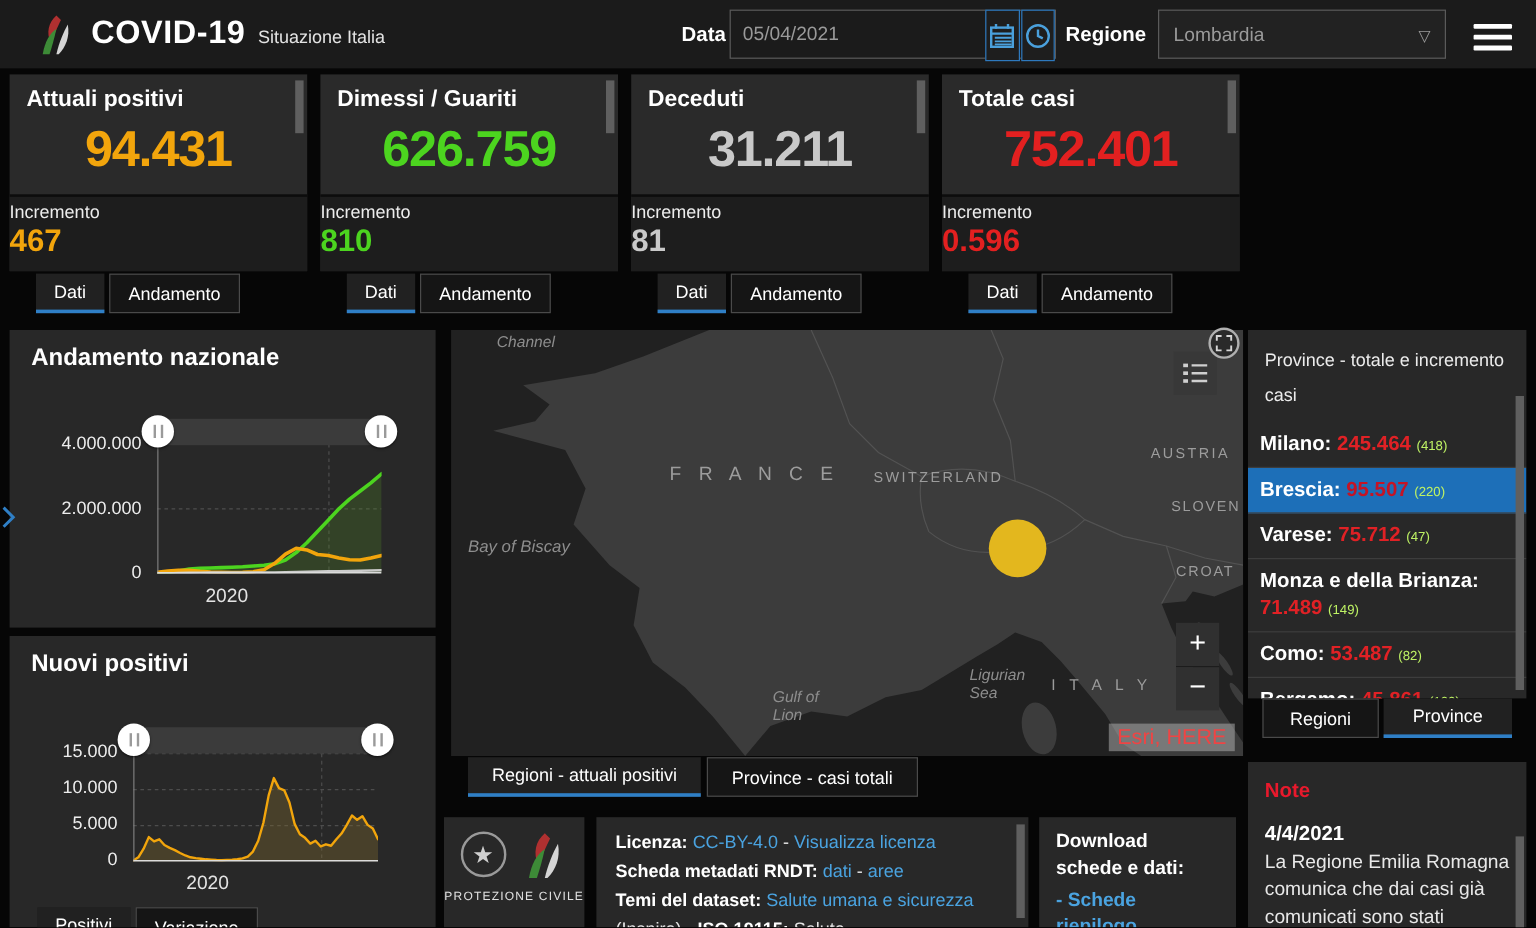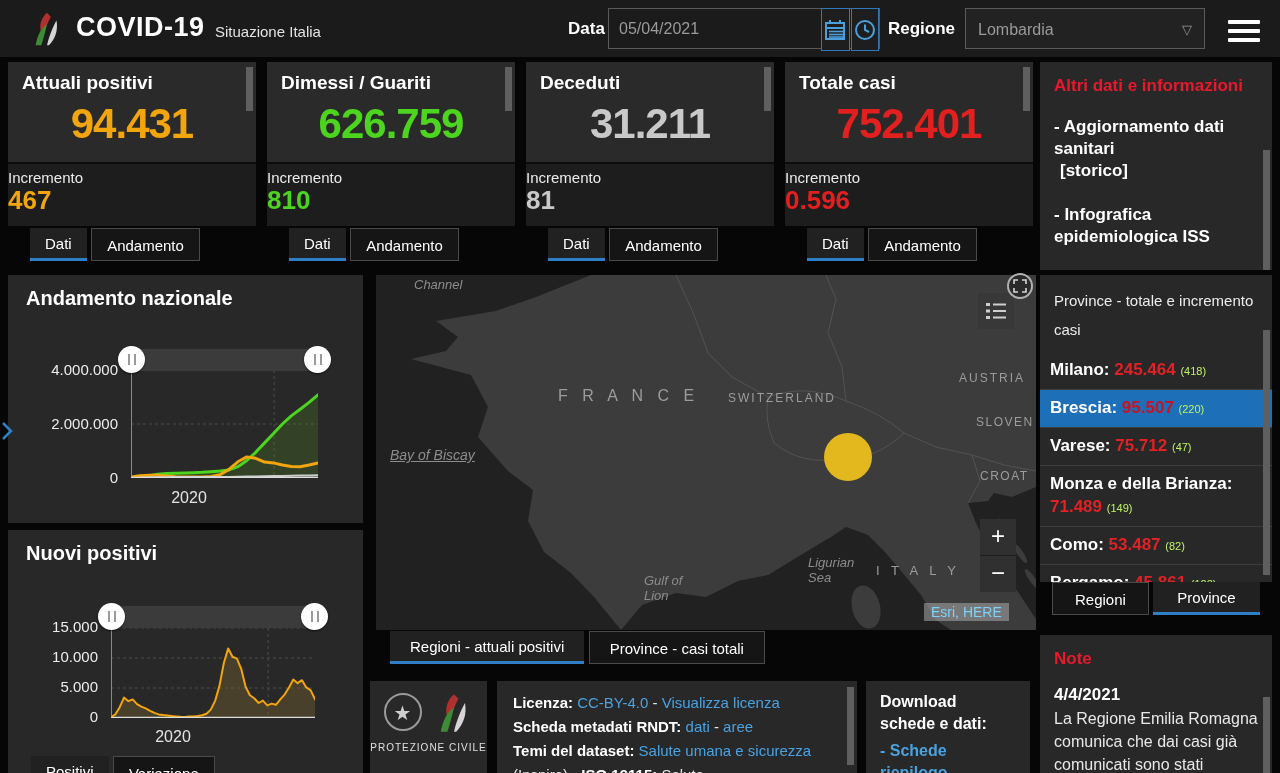--- a/index.html
+++ b/index.html
@@ -38,21 +38,21 @@
   .slider-track{position:absolute;height:22px;background:#3b3b3b;}
   .slider-handle{position:absolute;top:-3px;width:27px;height:27px;border-radius:50%;background:#fff;
                  display:flex;align-items:center;justify-content:center;box-shadow:0 1px 2px rgba(0,0,0,.6);cursor:ew-resize;}
   .slider-handle i{display:block;width:2px;height:11px;background:#9a9a9a;margin:0 2px;}
 
   
   #map{position:absolute;left:376px;top:275px;width:660px;height:355px;background:#212121;overflow:hidden;}
   .maplabel{position:absolute;color:#9c9c9c;white-space:pre;}
   .maplabel.water{font-style:italic;color:#8d8d8d;}
   .zoombtn{width:36px;height:36px;background:#303030;color:#fff;font-size:24px;text-align:center;line-height:34px;cursor:pointer;}
-  .attrib{position:absolute;background:rgba(170,170,170,.55);color:#7dd3fc;font-size:14px;padding:1px 7px;}
+  .attrib{position:absolute;background:rgba(170,170,170,.55);color:#ef4444;font-size:18px;padding:1px 7px;}
 
   
   .red-title{color:#e8192c;font-size:17px;font-weight:bold;}
   .wlink{color:#fff;font-weight:bold;font-size:17px;line-height:1.3;cursor:pointer;}
   .prov-row{padding:7px 10px;border-bottom:1px solid #3d3d3d;font-size:17px;line-height:1.35;cursor:pointer;}
   .prov-name{font-weight:bold;color:#fff;}
   .prov-total{font-weight:bold;color:#e02125;}
   .prov-inc{color:#bef264;font-size:11px;}
   .prov-row.hl{background:#1d6fb8;}
   .prov-row.hl .prov-total{color:#c41425;}
@@ -160,27 +160,20 @@
     <div class="card-inc">
       <div class="inc-label">Incremento</div>
       <div class="inc-value" style="color: rgb(227, 32, 32);">0.596</div>
     </div>
   </div>
   <div class="abs" style="left:807px;top:228px;">
     <span class="tab active">Dati</span>
     <span class="tab">Andamento</span>
   </div>
 
-  <div class="panel" style="left:1040px;top:62px;width:232px;height:208px;padding:14px 14px;">
-    <div class="red-title">Altri dati e informazioni</div>
-    <div class="wlink" style="margin-top:20px;width:190px;">- Aggiornamento dati sanitari</div>
-    <div class="wlink" style="margin-left:6px;">[storico]</div>
-    <div class="wlink" style="margin-top:22px;width:200px;">- Infografica epidemiologica ISS</div>
-    <div class="scrollthumb" style="right:2px;top:88px;height:120px;"></div>
-  </div>
 
   <div class="panel" style="left:8px;top:275px;width:355px;height:248px;">
     <div class="chart-title">Andamento nazionale</div>
     <div class="ytick" style="left:4px;top:86px;">4.000.000</div>
     <div class="ytick" style="left:4px;top:140px;">2.000.000</div>
     <div class="ytick" style="left:4px;top:194px;">0</div>
     <svg class="abs" style="left:123px;top:95px;" width="187" height="108">
         <line x1="0" x2="187" y1="54.0" y2="54.0" stroke="#4d4d4d" stroke-dasharray="3,3" stroke-width="1"></line>
         <line x1="0" x2="187" y1="0.0" y2="0.0" stroke="#4d4d4d" stroke-dasharray="3,3" stroke-width="1"></line>
         <line x1="143.1" x2="143.1" y1="0" y2="108" stroke="#4d4d4d" stroke-dasharray="3,3" stroke-width="1"></line>
@@ -254,21 +247,21 @@
       </g>
       <circle cx="472" cy="182" r="24" fill="#e3b71e"></circle>
     </svg>
 
     <div class="maplabel water" style="left:38px;top:2px;font-size:13px;">Channel</div>
     <div class="maplabel" style="left:182px;top:112px;font-size:16px;letter-spacing:5px;">F R A N C E</div>
     <div class="maplabel" style="left:352px;top:116px;font-size:12px;letter-spacing:2px;">SWITZERLAND</div>
     <div class="maplabel" style="left:583px;top:96px;font-size:12px;letter-spacing:2px;">AUSTRIA</div>
     <div class="maplabel" style="left:600px;top:140px;font-size:12px;letter-spacing:1.5px;">SLOVEN</div>
     <div class="maplabel" style="left:604px;top:194px;font-size:12px;letter-spacing:1.5px;">CROAT</div>
-    <div class="maplabel water" style="left:14px;top:172px;font-size:14px;text-decoration:underline;">Bay of Biscay</div>
+    <div class="maplabel water" style="left:14px;top:172px;font-size:14px;">Bay of Biscay</div>
     <div class="maplabel water" style="left:268px;top:268px;font-size:13px;">
       <div>Gulf of</div><div>Lion</div>
     </div>
     <div class="maplabel water" style="left:432px;top:250px;font-size:13px;">
       <div>Ligurian</div><div>Sea</div>
     </div>
     <div class="maplabel" style="left:500px;top:288px;font-size:13px;letter-spacing:4px;">I T A L Y</div>
 
     <div class="abs" style="left:602px;top:18px;width:36px;height:36px;background:#383838;display:flex;align-items:center;justify-content:center;cursor:pointer;">
       <svg width="22" height="20" viewBox="0 0 22 20">

